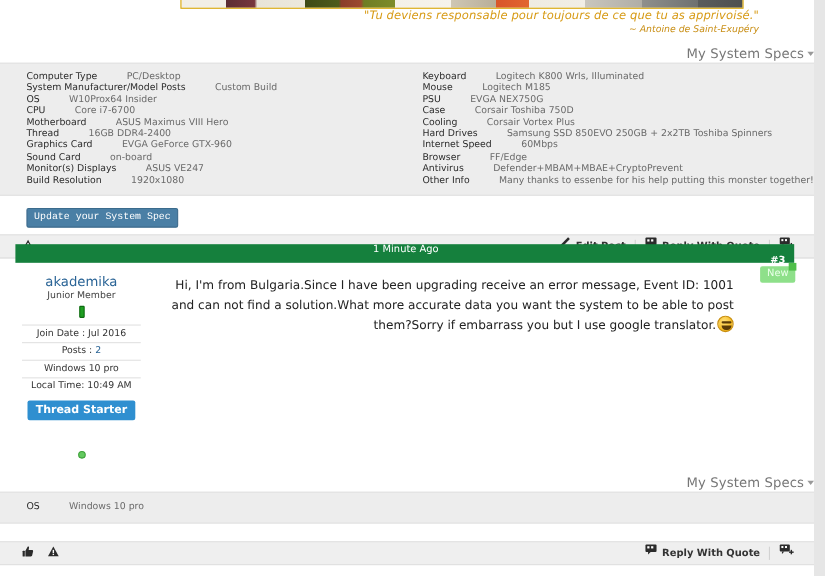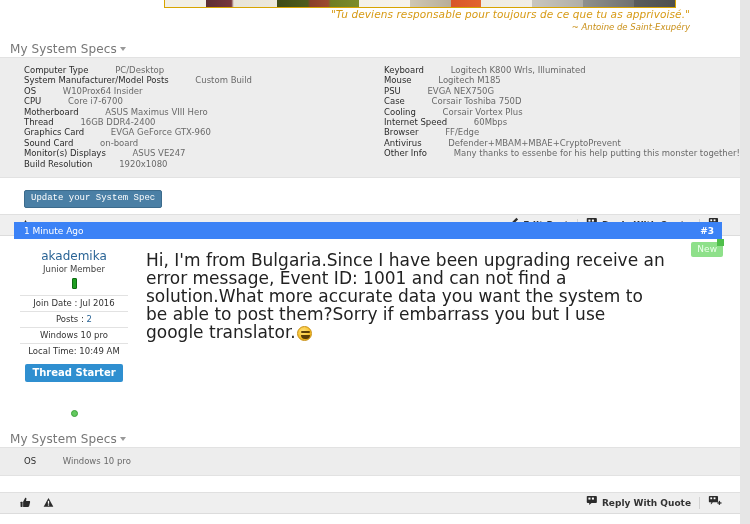--- a/index.html
+++ b/index.html
@@ -81,20 +81,21 @@
   }
 
   
   .specs-head {
     font-family: "DejaVu Sans", sans-serif;
     font-size: 12px;
     color: #777777;
     padding-left: 10px;
     letter-spacing: .1px;
     line-height: 16px;
+    text-align: right;
   }
   .caret-down {
     display: inline-block;
     width: 0; height: 0;
     margin-left: 3px;
     margin-bottom: 2px;
     border-left: 3.5px solid transparent;
     border-right: 3.5px solid transparent;
     border-top: 4px solid #999999;
     vertical-align: middle;
@@ -169,26 +170,27 @@
     height: 22px;
     line-height: 22px;
   }
   .act-sep {
     width: 1px; height: 12px; background: #d2d2d2;
   }
   .icon { display: inline-block; vertical-align: middle; }
 
   
   .post-head {
-    background: #3b82f6;
+    background: #15803d;
     height: 17px;
     display: flex;
     align-items: center;
     padding: 0 8px 0 10px;
     color: #ffffff;
+    flex-direction: column;
   }
   .post-time {
     font-family: "DejaVu Sans", sans-serif;
     font-size: 9px;
   }
   .post-num {
     margin-left: auto;
     font-family: "DejaVu Sans", sans-serif;
     font-size: 9px;
     font-weight: bold;
@@ -272,23 +274,24 @@
     width: 7px; height: 7px;
     border-radius: 50%;
     background: #63c95f;
     border: 1px solid #3da139;
     margin: 28px auto 0 auto;
   }
   .message {
     flex: 1;
     padding: 12px 55px 0 12px;
     font-family: "DejaVu Sans", sans-serif;
-    font-size: 17px;
+    font-size: 11px;
     line-height: 18px;
     color: #222222;
+    text-align: right;
   }
   .smiley {
     display: inline-block;
     width: 15px; height: 15px;
     border-radius: 50%;
     vertical-align: -3px;
     margin-left: 1px;
     background: radial-gradient(circle at 40% 32%, #ffe17a 0%, #f7c12e 55%, #d99a10 100%);
     border: 1px solid #c98f10;
     position: relative;
@@ -346,20 +349,21 @@
             <div class="spec-line"><span class="spec-key">Sound Card</span> <span class="spec-val">on-board</span></div>
             <div class="spec-line"><span class="spec-key">Monitor(s) Displays</span> <span class="spec-val">ASUS VE247</span></div>
             <div class="spec-line"><span class="spec-key">Build Resolution</span> <span class="spec-val">1920x1080</span></div>
           </div>
           <div class="specs-col right">
             <div class="spec-line"><span class="spec-key">Keyboard</span> <span class="spec-val">Logitech K800 Wrls, Illuminated</span></div>
             <div class="spec-line"><span class="spec-key">Mouse</span> <span class="spec-val">Logitech M185</span></div>
             <div class="spec-line"><span class="spec-key">PSU</span> <span class="spec-val">EVGA NEX750G</span></div>
             <div class="spec-line"><span class="spec-key">Case</span> <span class="spec-val">Corsair Toshiba 750D</span></div>
             <div class="spec-line"><span class="spec-key">Cooling</span> <span class="spec-val">Corsair Vortex Plus</span></div>
+            <div class="spec-line"><span class="spec-key">Hard Drives</span> <span class="spec-val">Samsung SSD 850EVO 250GB + 2x2TB Toshiba Spinners</span></div>
             <div class="spec-line"><span class="spec-key">Internet Speed</span> <span class="spec-val">60Mbps</span></div>
             <div class="spec-line"><span class="spec-key">Browser</span> <span class="spec-val">FF/Edge</span></div>
             <div class="spec-line"><span class="spec-key">Antivirus</span> <span class="spec-val">Defender+MBAM+MBAE+CryptoPrevent</span></div>
             <div class="spec-line"><span class="spec-key">Other Info</span> <span class="spec-val">Many thanks to essenbe for his help putting this monster together!</span></div>
           </div>
         </div>
       </div>
 
       <div class="update-btn-wrap">
         <span class="update-btn">Update your System Spec</span>

